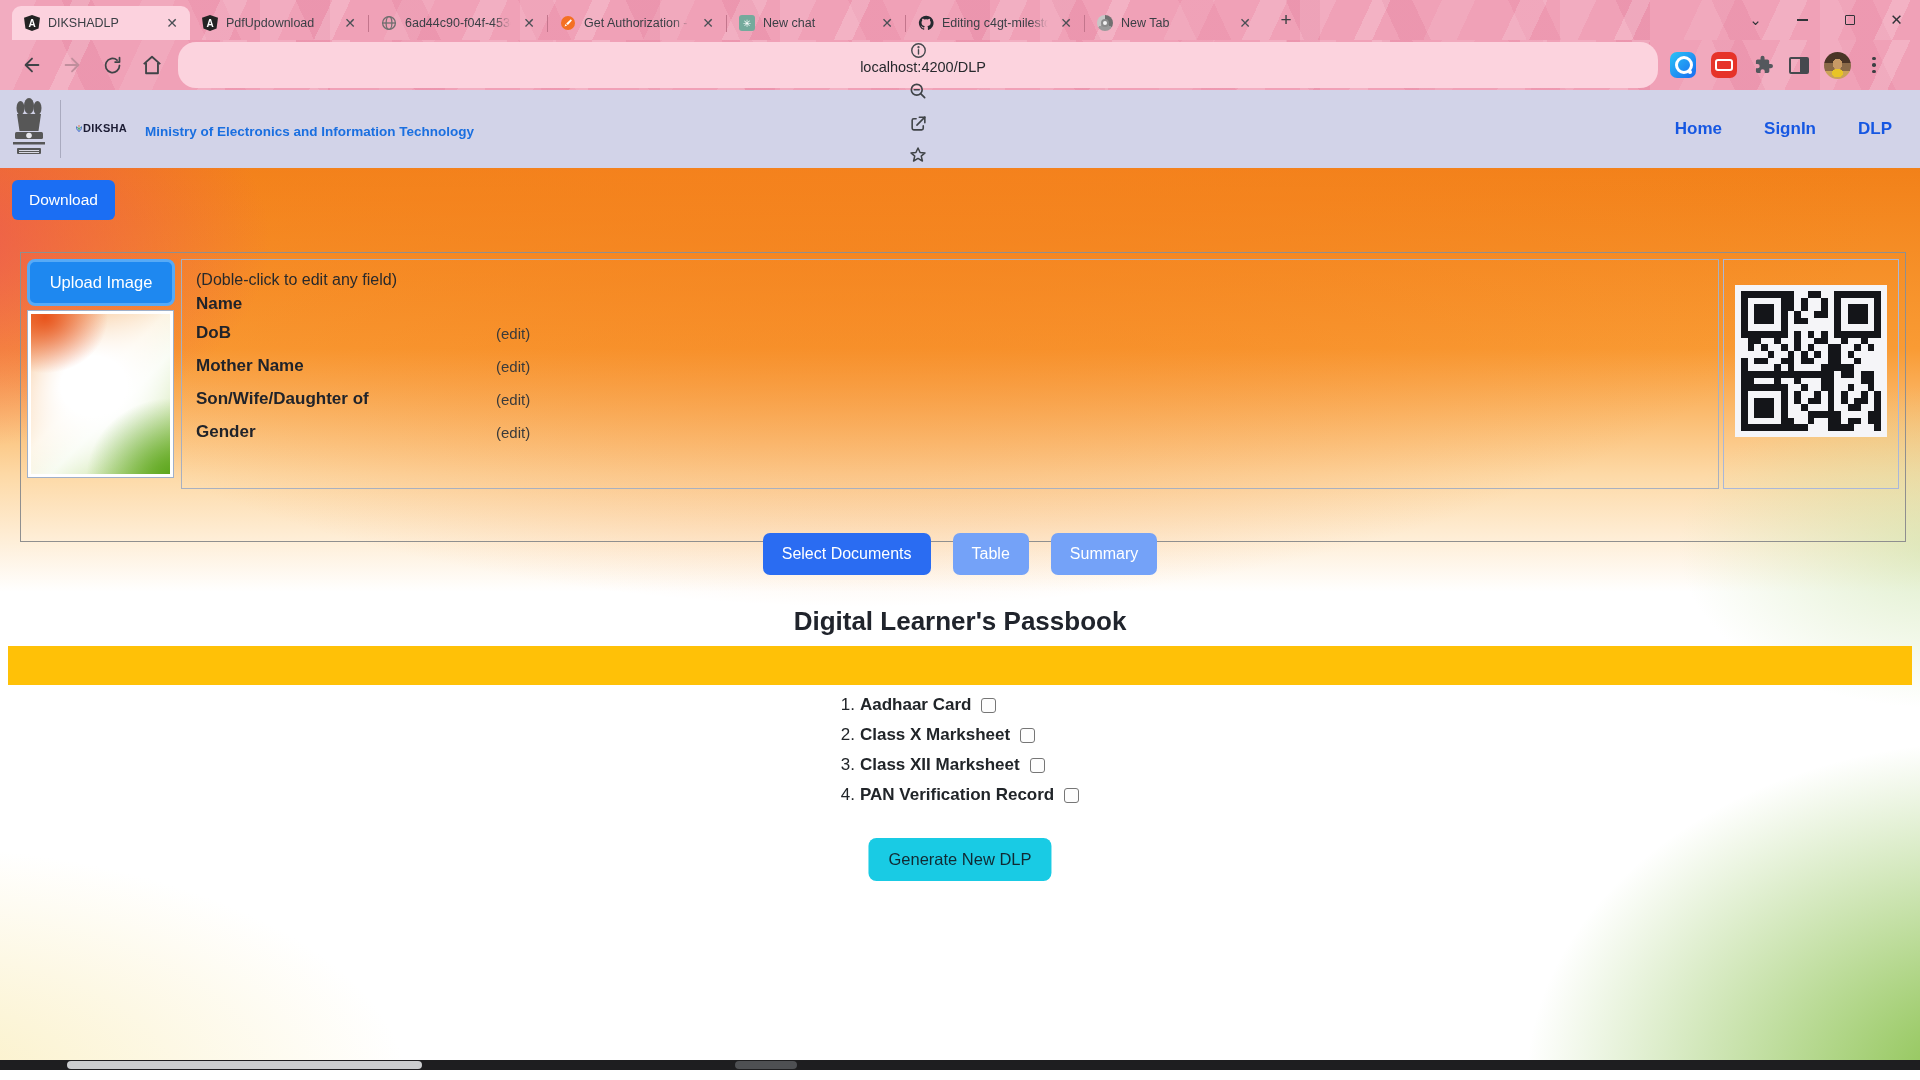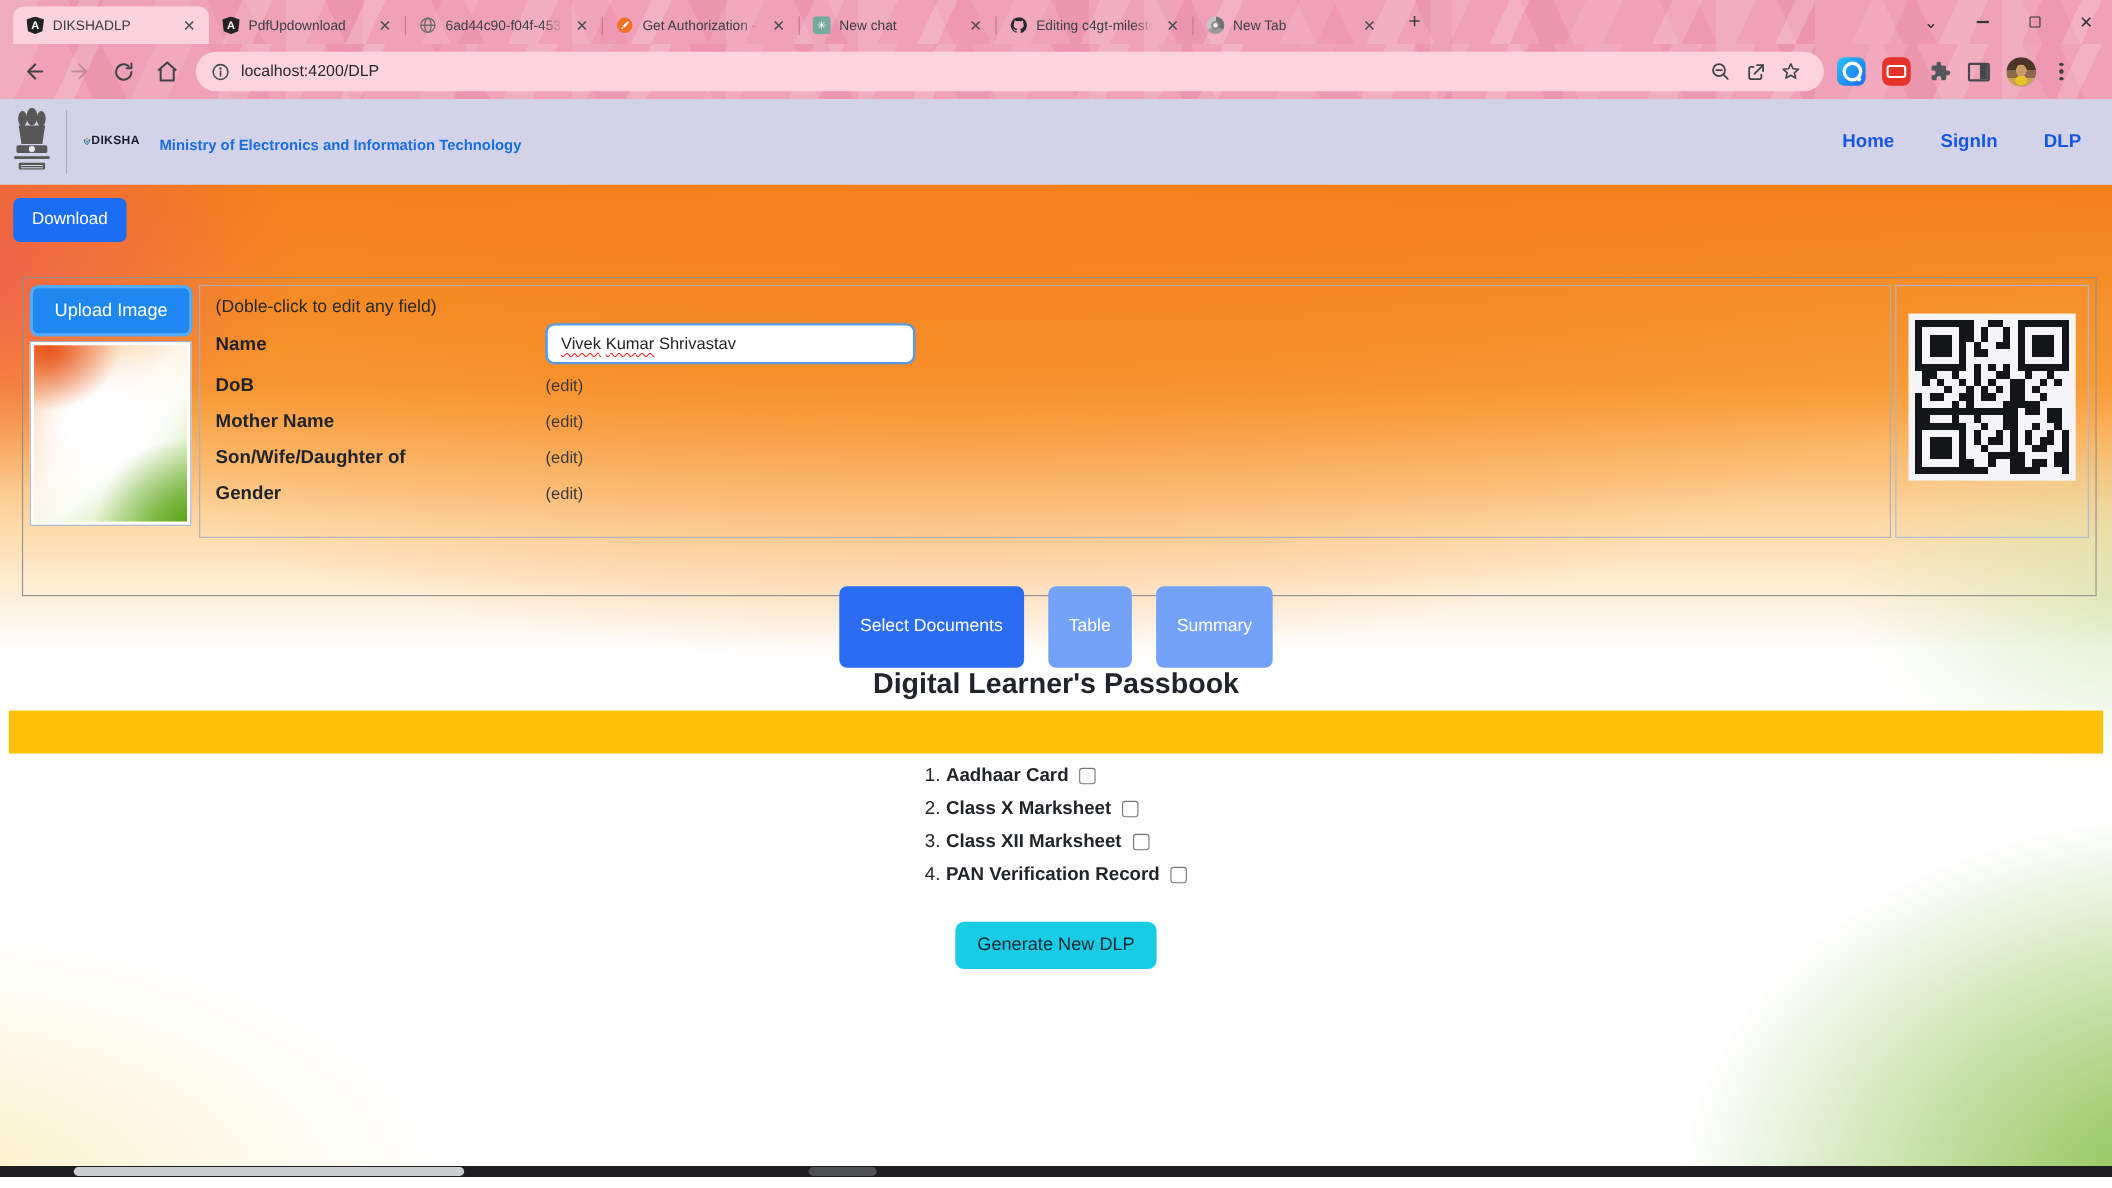--- a/index.html
+++ b/index.html
@@ -26,21 +26,21 @@
   .fav.chrome-ic { border-radius:50%; background:conic-gradient(#707070 0 120deg,#9a9a9a 120deg 240deg,#c6c6c6 240deg 360deg); position:relative; }
   .fav.chrome-ic::after { content:""; position:absolute; inset:4px; background:#f3f3f3; border-radius:50%; border:2px solid #8b8b8b; }
   .newtab-btn { margin:0 0 7px 10px; font-size:19px; color:#3c4043; width:26px; height:26px; display:flex; align-items:center; justify-content:center; }
   .win-controls { position:absolute; right:0; top:0; height:40px; display:flex; align-items:center; }
   .win-btn { width:47px; height:40px; display:flex; align-items:center; justify-content:center; color:#303338; font-size:15px; }
   .win-btn .mini { width:11px; height:1.4px; background:#303338; }
   .win-btn .maxi { width:10px; height:10px; border:1.4px solid #303338; border-radius:1px; }
 
   .toolbar { position:relative; height:50px; display:flex; align-items:center; padding-left:12px; }
   .nav-ic { width:40px; height:34px; display:flex; align-items:center; justify-content:center; flex:none; }
-  .addr-pill { margin-left:6px; width:1480px; height:36px; background:#fcd3de; border-radius:18px; display:flex; align-items:center; padding:0 14px 0 14px; }
+  .addr-pill { margin-left:6px; width:1480px; height:46px; background:#fcd3de; border-radius:18px; display:flex; align-items:center; padding:0 14px 0 14px;flex-direction:column; }
   .addr-url { margin-left:10px; font-size:14.5px; color:#27292d; flex:1; }
   .pill-ic { width:32px; height:32px; display:flex; align-items:center; justify-content:center; flex:none; }
   .ext-cluster { display:flex; align-items:center; gap:15px; margin-left:12px; }
   .ext-blue { width:26px; height:26px; border-radius:7px; background:linear-gradient(135deg,#29c4f6,#1a6af0); position:relative; }
   .ext-blue::before { content:""; position:absolute; left:5px; top:4px; width:12px; height:12px; border:3px solid #fff; border-radius:50%; }
   .ext-blue::after { content:""; position:absolute; right:4px; bottom:4px; width:4px; height:4px; background:#fff; border-radius:50%; }
   .ext-red { width:26px; height:26px; border-radius:7px; background:#e63329; position:relative; }
   .ext-red::before { content:""; position:absolute; inset:7px 4px; border:2px solid #fff; border-radius:3px; }
   .panel-ic { width:20px; height:17px; border:2px solid #45494e; border-radius:2px; position:relative; }
   .panel-ic::after { content:""; position:absolute; top:0; right:0; bottom:0; width:7px; background:#45494e; }
@@ -95,21 +95,21 @@
   .frow.name-row { margin-bottom:9px; }
   .flabel { width:300px; font-size:17px; font-weight:600; color:#20232a; flex:none; }
   .fvalue { font-size:15px; color:#3a3a3a; }
   .name-input { width:336px; height:37px; background:#fff; border:2px solid #4f9bf0; border-radius:8px; box-shadow:0 0 0 1px rgba(90,150,240,.22); display:flex; align-items:center; padding:0 12px; font-size:15px; color:#1f2023; }
   .name-input .w { margin-right:.28em; }
   .sq { text-decoration:underline wavy #e03131 1px; text-underline-offset:3px; text-decoration-skip-ink:none; }
   .qrbox { width:176px; height:230px; flex:none; border:1px solid #a9b7d9; display:flex; justify-content:center; padding-top:25px; }
   .qr { width:152px; height:152px; background:#f5f5f8; display:flex; align-items:center; justify-content:center; }
 
   .actions { position:absolute; left:0; right:0; top:365px; display:flex; justify-content:center; gap:22px; }
-  .act-btn { padding:28px 19px; border-radius:7px; color:#fff; font-size:16px; }
+  .act-btn { padding:12px 19px; border-radius:7px; color:#fff; font-size:16px; }
   .act-primary { background:#2a6cf2; }
   .act-secondary { background:#74a2f8; }
 
   .page-title { position:absolute; left:0; right:0; top:438px; text-align:center; font-size:26px; font-weight:600; color:#20242c; }
   .amber-bar { position:absolute; left:8px; right:8px; top:478px; height:39px; background:#ffc107; }
 
   .doclist { position:absolute; left:0; right:0; top:527px; display:flex; flex-direction:column; align-items:center; }
   .doclist-inner { width:max-content; }
   .docitem { display:flex; align-items:center; font-size:17px; color:#212529; margin-bottom:10px; }
   .docnum { font-weight:400; margin-right:5px; }
@@ -315,25 +315,20 @@
       <div class="leftcol">
         <button class="btn upload-btn">Upload Image</button>
         <div class="photo">
             <div class="photo-img"></div>
           </div>
       </div>
       <div class="fieldset">
         <div class="hint">(Doble-click to edit any field)</div>
         <div class="frow name-row">
           <span class="flabel">Name</span>
-          <div class="name-input">
-            <span class="w sq">Vivek</span>
-            <span class="w sq">Kumar</span>
-            <span class="w">Shrivastav</span>
-          </div>
         </div>
         <div class="frow">
           <span class="flabel">DoB</span>
           <span class="fvalue">(edit)</span>
         </div>
         <div class="frow">
           <span class="flabel">Mother Name</span>
           <span class="fvalue">(edit)</span>
         </div>
         <div class="frow">

